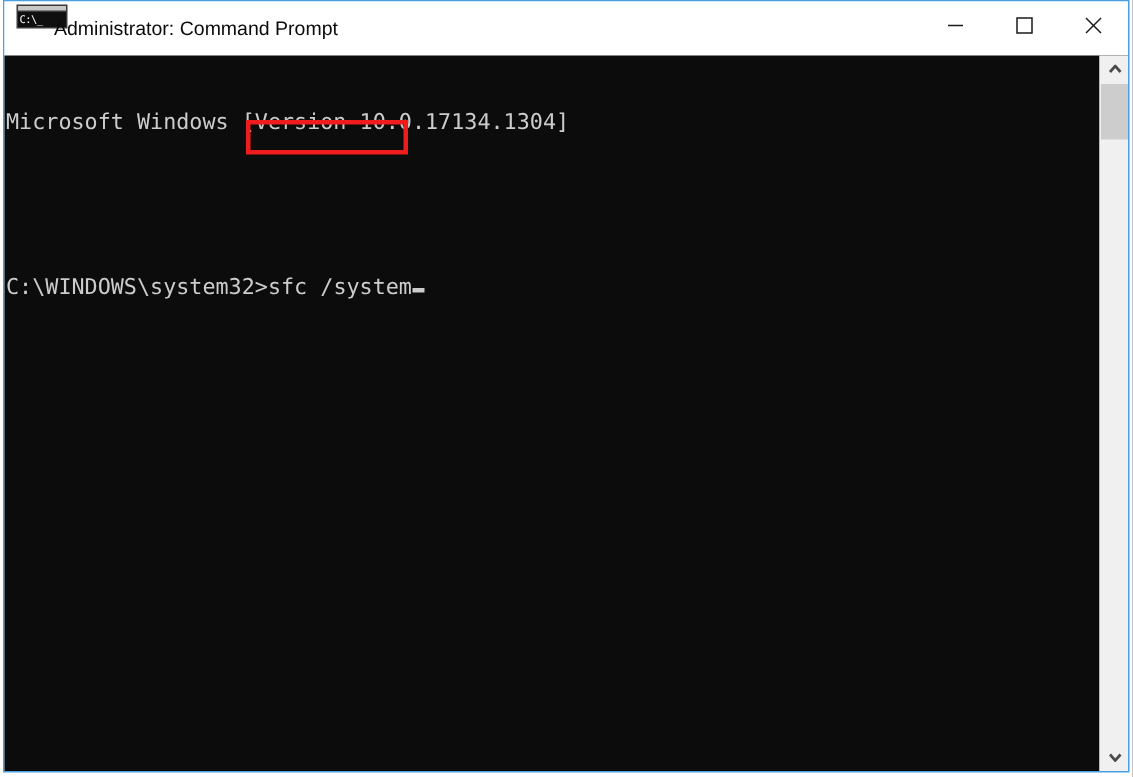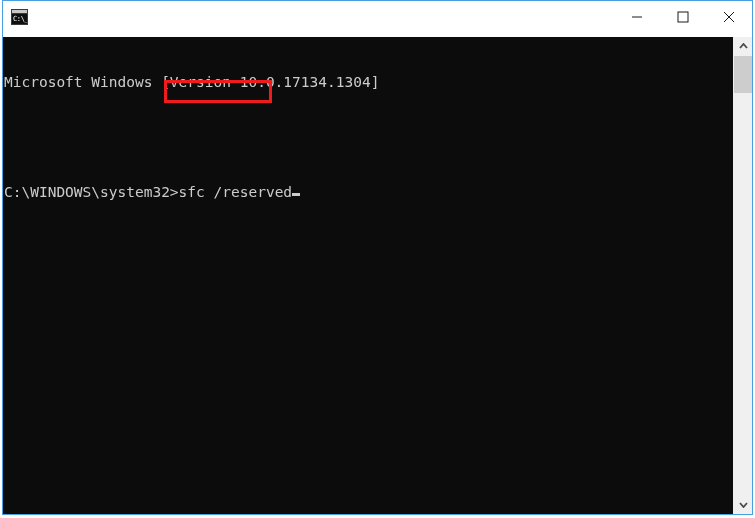--- a/index.html
+++ b/index.html
@@ -32,22 +32,22 @@
     top: 0;
     width: 100%;
     height: 36px;
     background: #ffffff;
     box-sizing: border-box;
   }
 
   #titlebar-icon {
     position: absolute;
     left: 8px;
-    top: 8px;
-    width: 17px;
+    top: 2px;
+    width: 34px;
     height: 16px;
     background: #ffffff;
     border: 1px solid #3a3a3a;
     box-sizing: border-box;
     overflow: hidden;
   }
   #titlebar-icon .icon-topbar {
     position: absolute;
     left: 0; top: 0;
     width: 100%;
@@ -183,20 +183,21 @@
 
 <div id="app-window">
 
   <div id="title-bar">
 
     <div id="titlebar-icon">
       <div class="icon-topbar"></div>
       <div class="icon-body">C:\_</div>
     </div>
 
+    <div id="title-text">Administrator: Command Prompt</div>
 
     <button class="win-btn" id="btn-minimize">
       <svg width="12" height="12" viewBox="0 0 12 12">
         <line x1="1" y1="6" x2="11" y2="6" stroke="#1a1a1a" stroke-width="1"></line>
       </svg>
     </button>
 
     <button class="win-btn" id="btn-maximize">
       <svg width="12" height="12" viewBox="0 0 12 12">
         <rect x="1" y="1" width="10" height="10" fill="none" stroke="#1a1a1a" stroke-width="1"></rect>
@@ -209,21 +210,21 @@
         <line x1="11" y1="1" x2="1" y2="11" stroke="#1a1a1a" stroke-width="1"></line>
       </svg>
     </button>
   </div>
 
   <div id="console-area">
 
     <div id="console-text">
       <div class="line">Microsoft Windows [Version 10.0.17134.1304]</div>
       <div class="line"></div>
-      <div class="line cmd-prompt-line"><span>C:\WINDOWS\system32&gt;</span><span class="typed-cmd">sfc /reserved</span><span class="caret"></span></div>
+      <div class="line cmd-prompt-line"><span>C:\WINDOWS\system32&gt;</span><span class="typed-cmd">sfc /system</span><span class="caret"></span></div>
     </div>
 
     <div id="command-highlight-box"></div>
 
     <div id="console-scrollbar">
       <div class="sb-arrow" id="scroll-up-arrow">
         <svg width="9" height="6" viewBox="0 0 9 6">
           <polyline points="1,5 4.5,1 8,5" fill="none" stroke="#4a4a4a" stroke-width="1.8"></polyline>
         </svg>
       </div>

